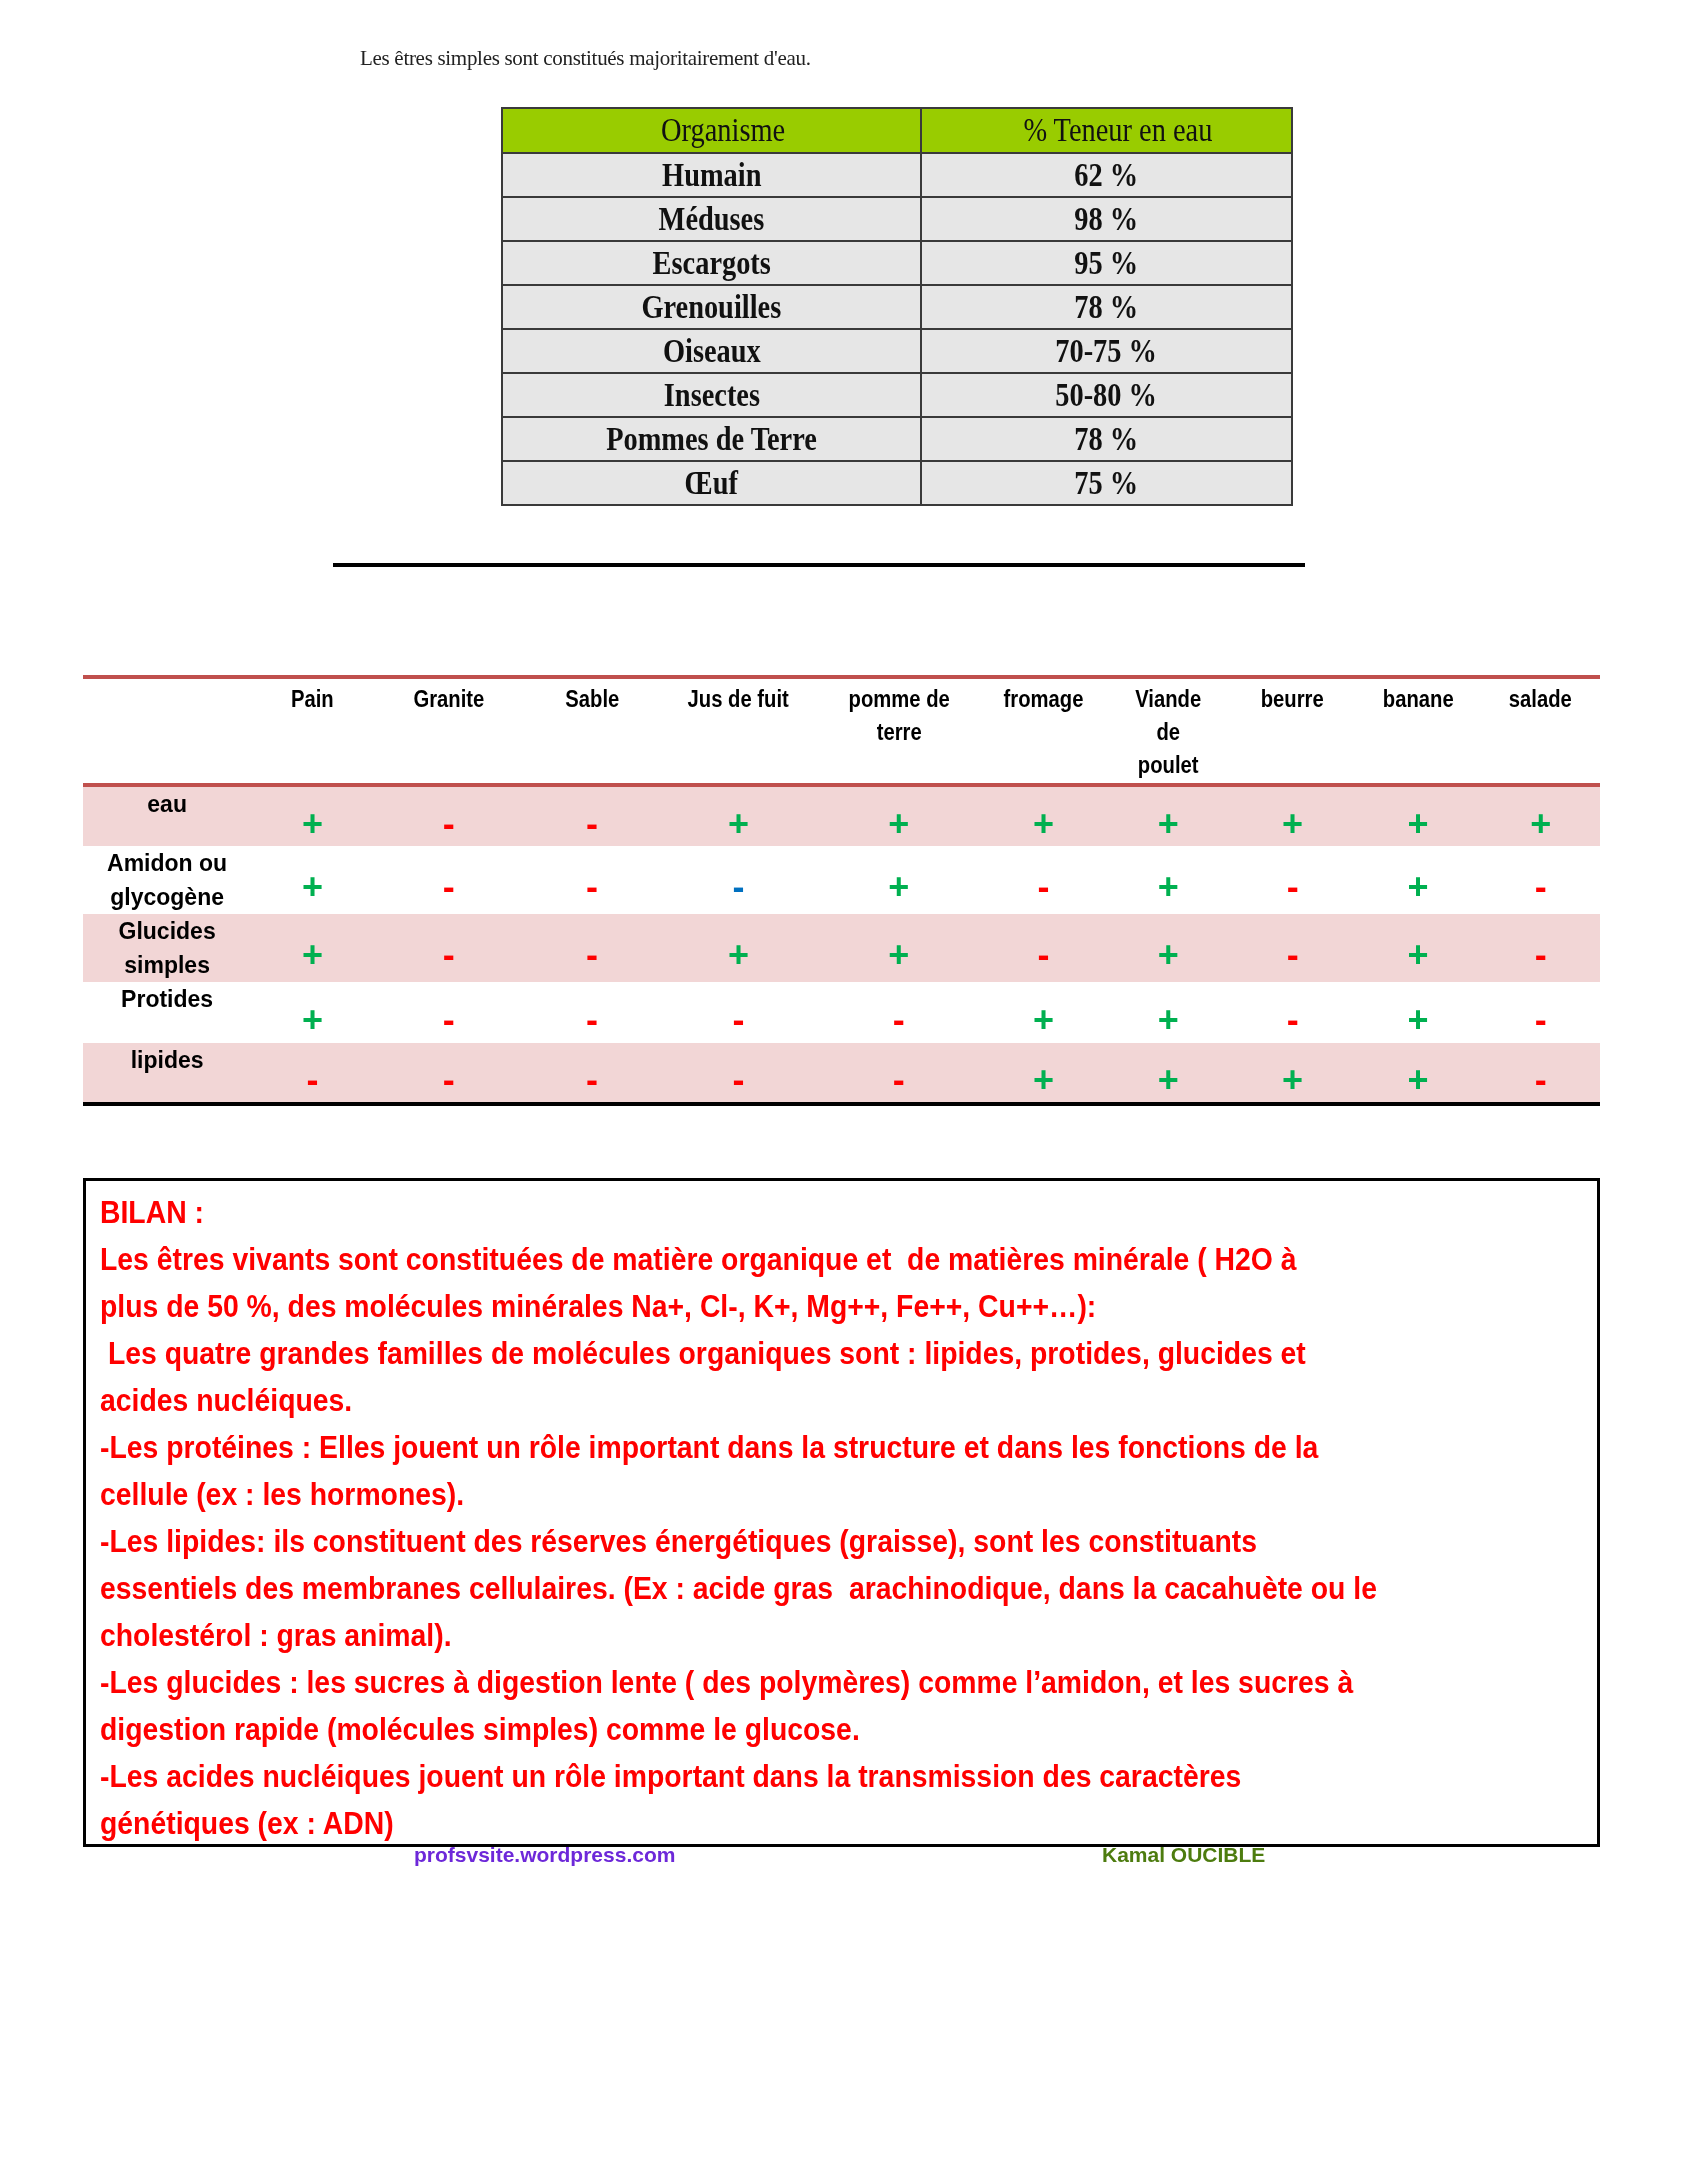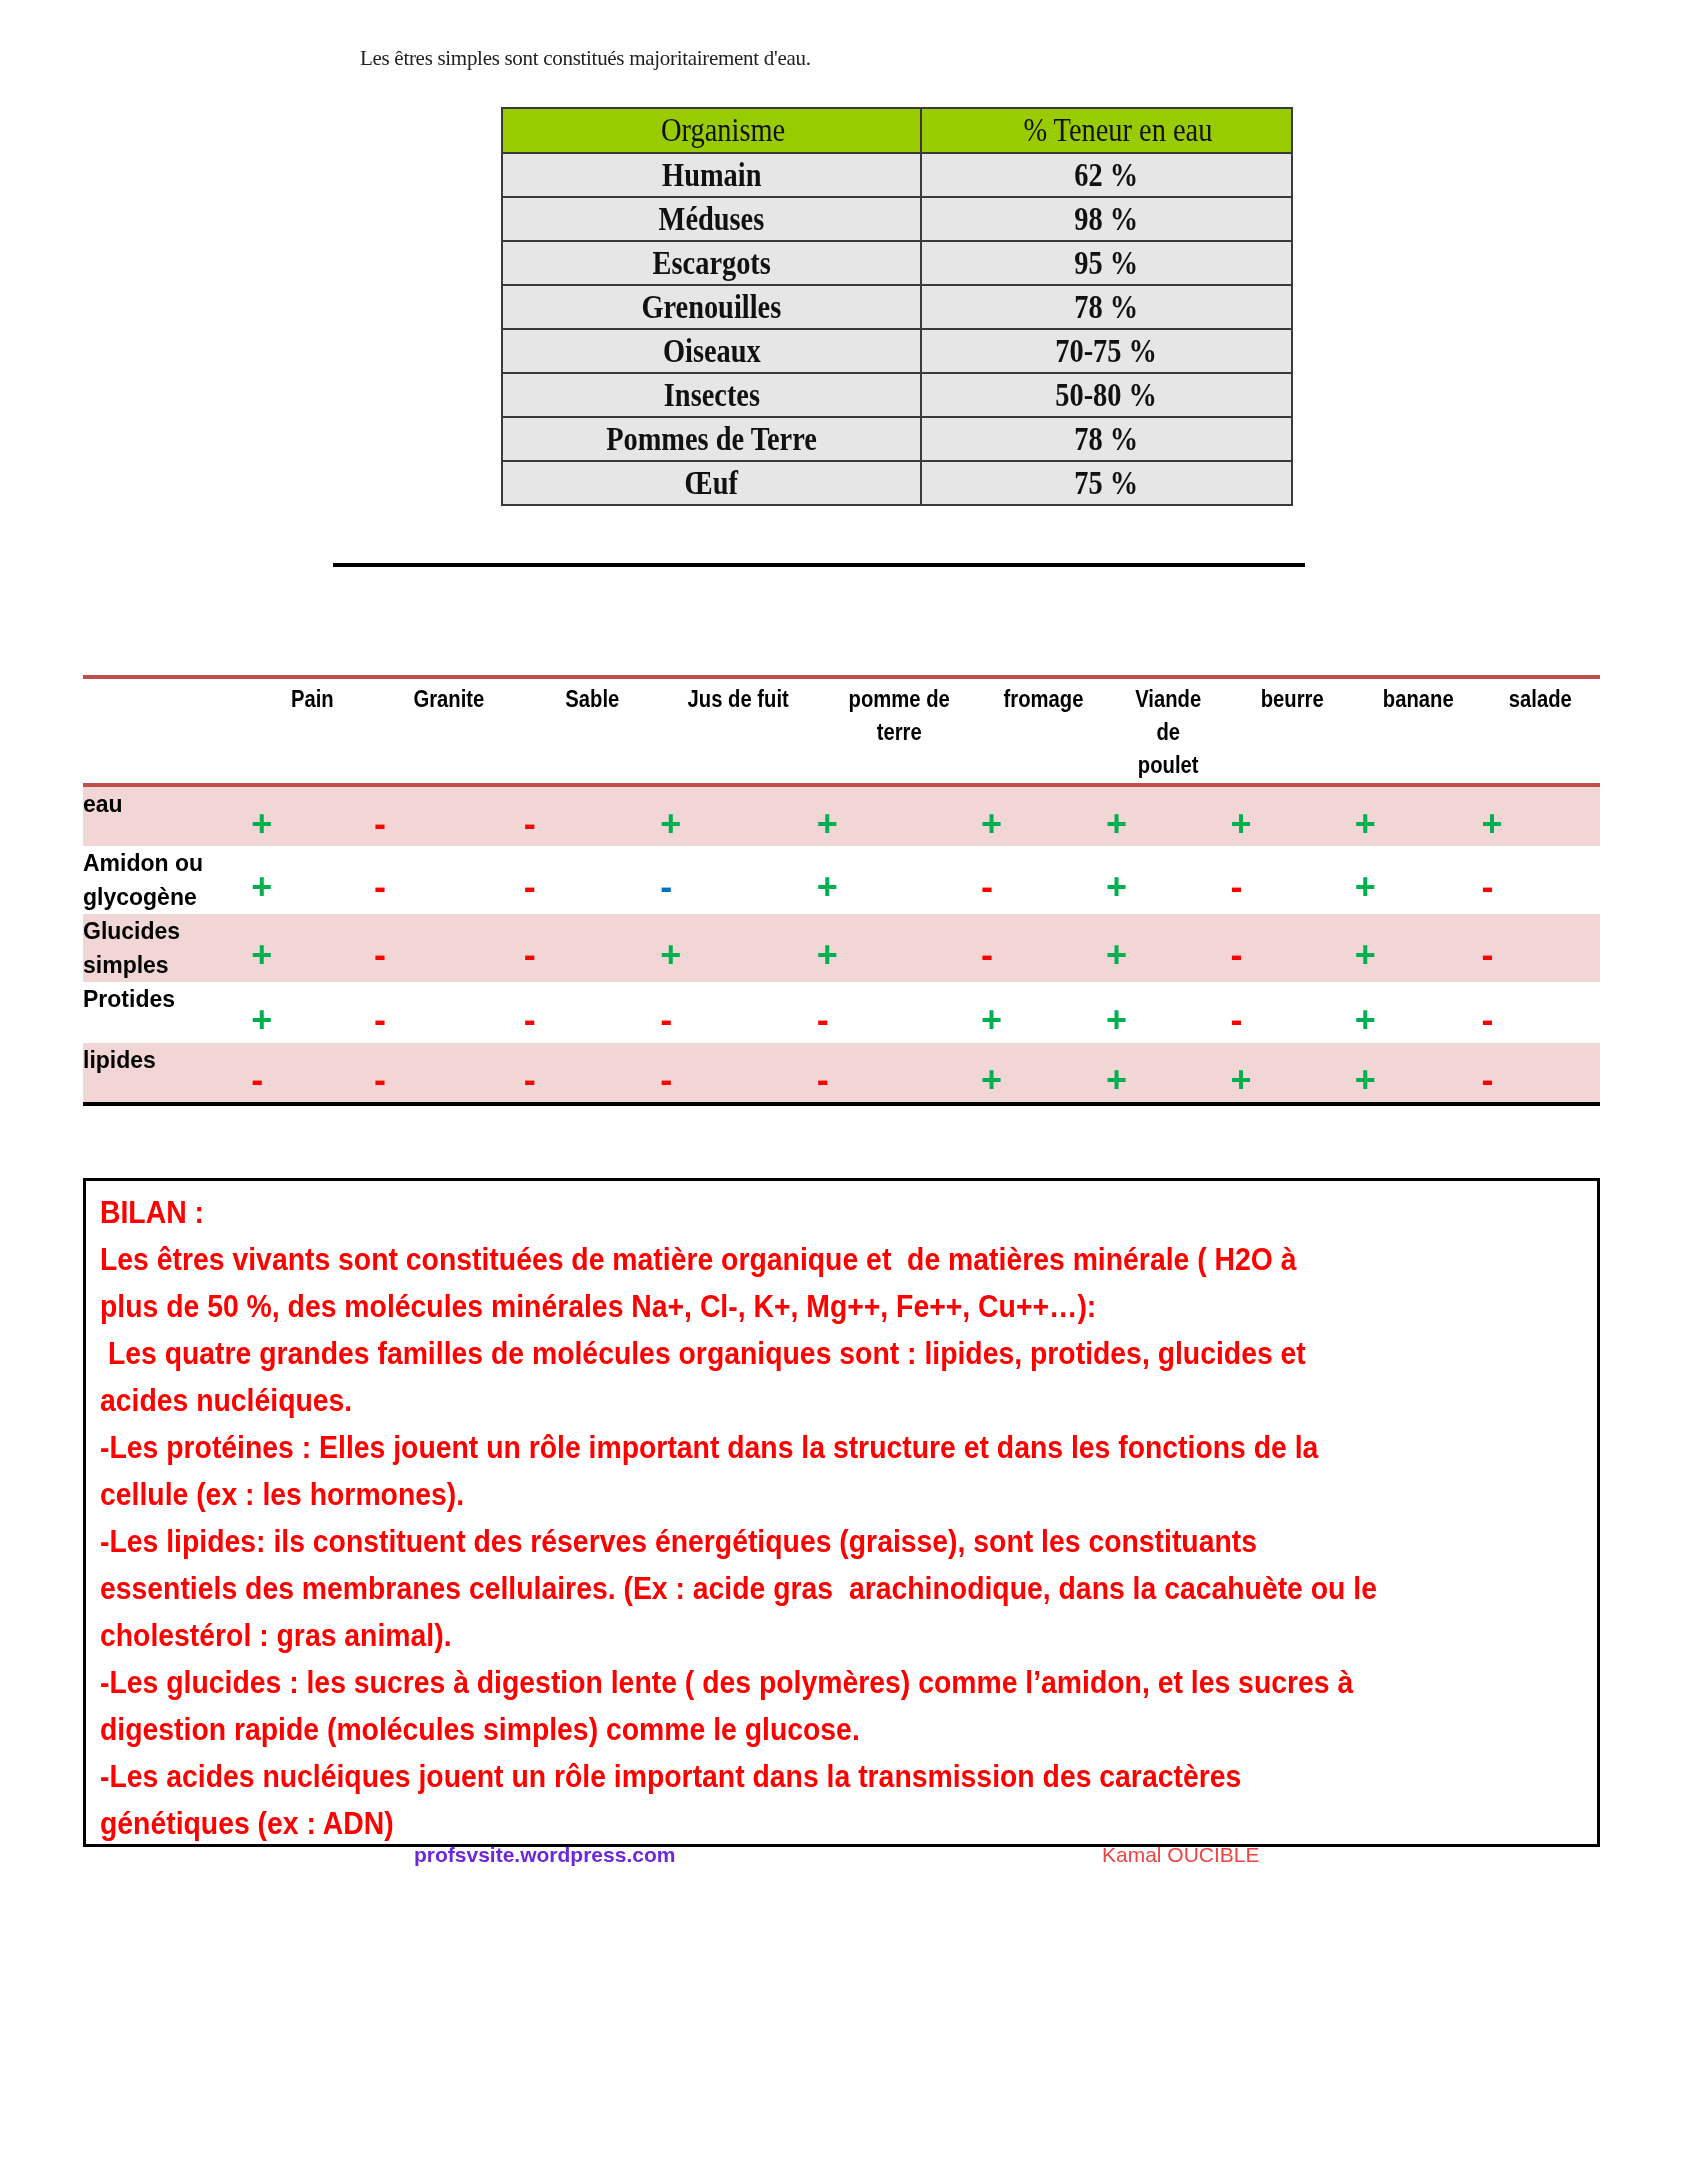--- a/index.html
+++ b/index.html
@@ -16,38 +16,38 @@
   #t1 td { background:#E6E6E6; height:42px; font-weight:bold; font-size:33px; color:#111; }
   #t1 th:first-child, #t1 td:first-child { width:394px; }
   .narrow { display:inline-block; transform:scaleX(0.86); white-space:nowrap; }
 
   #rule { left:333px; top:563px; width:972px; height:4px; background:#000; }
 
   
   #t2 { left:83px; top:675px; width:1517px; border-collapse:collapse; }
   #t2 .hdr-row { border-top:4px solid #C0504D; border-bottom:4px solid #C0504D; }
   #t2 th { height:99px; vertical-align:top; padding-top:4px; font-size:23px; font-weight:bold; color:#000; line-height:33px; }
-  #t2 td { padding:0; }
+  #t2 td { text-align:center; padding:0; }
   #t2 tr.pink td { background:#F2D6D6; }
   #t2 tr.last { border-bottom:4px solid #000000; }
   #t2 .rowlabel { font-size:23px; font-weight:bold; color:#000; line-height:34px; vertical-align:top; }
   #t2 .sym { font-size:36px; font-weight:bold; vertical-align:middle; padding-top:14px; }
   .plus { color:#00B050; }
   .minus-red { color:#FF0000; }
   .minus-blue { color:#0070C0; }
   .sx { display:inline-block; transform:scaleX(0.88); }
 
   
   #bilan { left:83px; top:1178px; width:1511px; height:663px; border:3px solid #000; box-sizing:content-box; }
   #bilan-text { position:absolute; left:14px; top:8px; right:10px; color:#FF0000; font-weight:bold; font-size:31px; line-height:47px; white-space:nowrap; }
   #bilan-text .ln { display:block; transform:scaleX(0.915); transform-origin:left center; }
 
   
   #footer-left { left:414px; top:1843px; font-size:21px; font-weight:bold; color:#6d28d9; }
-  #footer-right { left:1102px; top:1843px; font-size:21px; font-weight:normal; color:#ef4444; }
+  #footer-right { left:1102px; top:1843px; font-size:21px; font-weight:bold; color:#4d7c0f; }
 </style>
 </head>
 <body>
 
 <div id="intro" class="abs">Les êtres simples sont constitués majoritairement d'eau.</div>
 
 <table id="t1" class="abs">
   <thead>
     <tr>
       <th><span class="narrow">Organisme</span></th>

